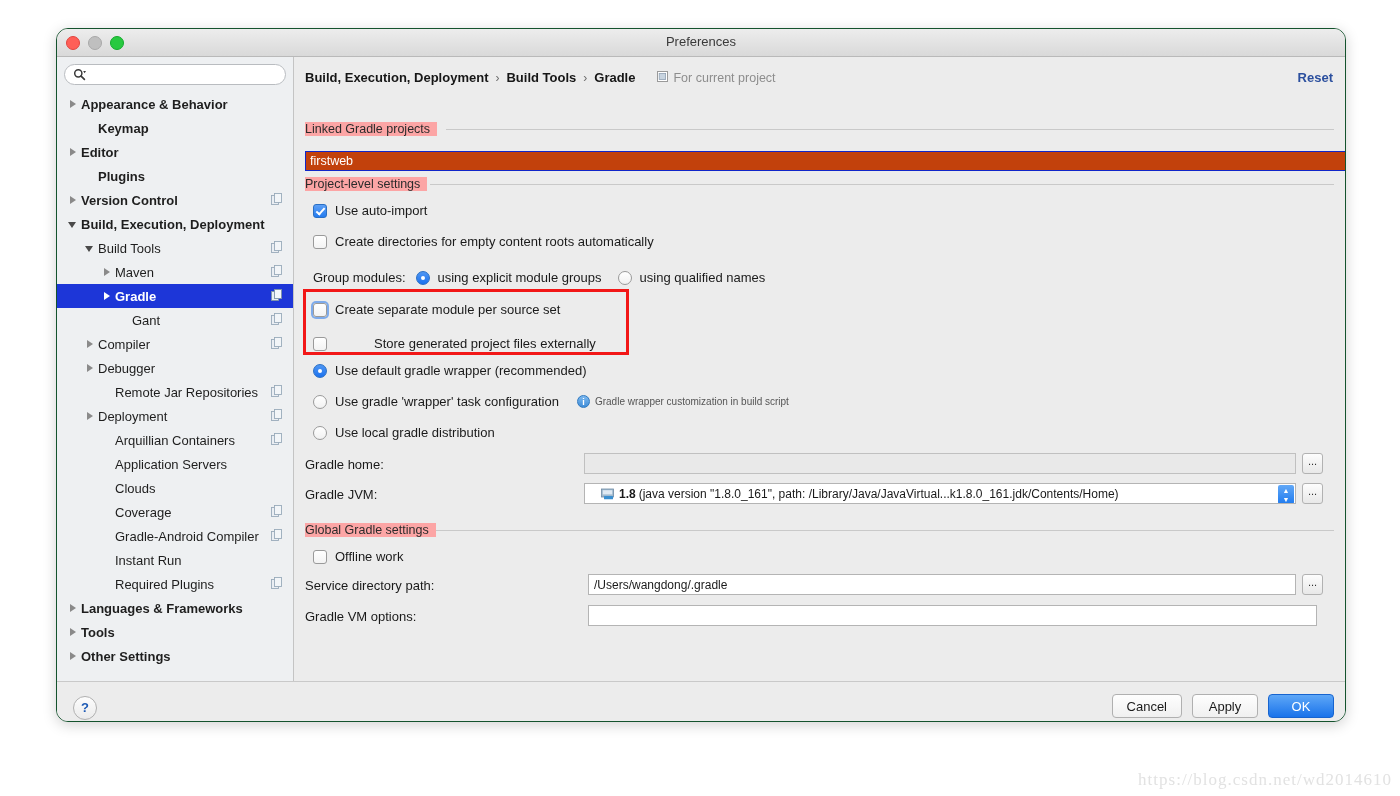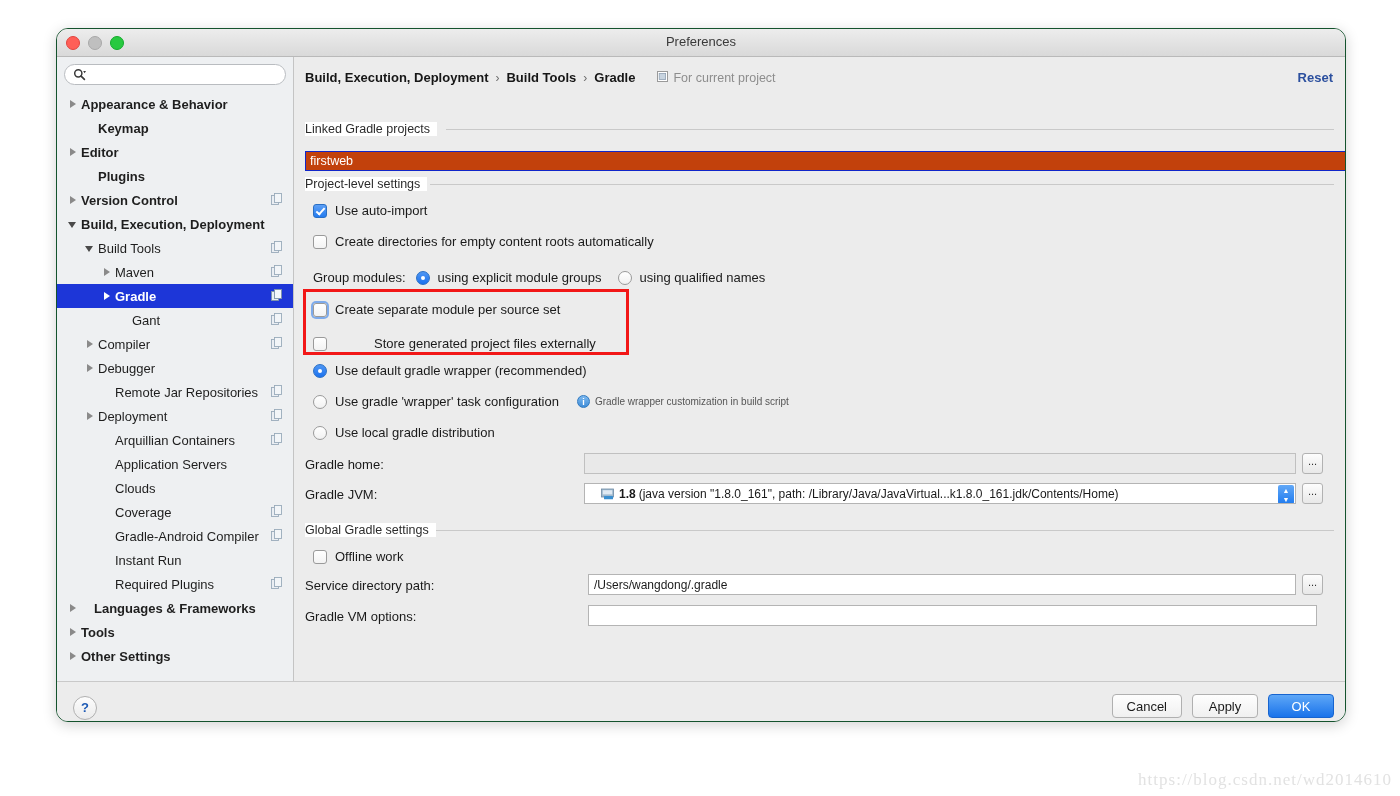--- a/index.html
+++ b/index.html
@@ -189,21 +189,21 @@
     font-size: 13px;
     font-weight: bold;
     color: #2b4f9e;
     cursor: pointer;
   }
 
   .sect-title {
     position: absolute;
     font-size: 12.5px;
     color: #2b2b2b;
-    background: #ffffff;
+    background: #fca5a5;
     padding-right: 7px;
     z-index: 2;
   }
   .sect-rule {
     position: absolute;
     height: 1px;
     background: #c9c9c9;
     z-index: 1;
   }
 
@@ -612,21 +612,21 @@
             <span class="label">Instant Run</span>
           </div>
           <div class="node" style="padding-left: 44px;">
             <span class="arrow"></span>
             <span class="label">Required Plugins</span>
             <span class="copy-ico"><svg width="12" height="13" viewBox="0 0 12 13">
                 <rect x="0.5" y="2.5" width="7" height="9" fill="#e9eef4" stroke="#7d93a8" stroke-width="0.9"></rect>
                 <rect x="3.5" y="0.5" width="7" height="9" fill="#f4f7fa" stroke="#7d93a8" stroke-width="0.9"></rect>
               </svg></span>
           </div>
-          <div class="node bold" style="padding-left: 10px; gap: 13px;">
+          <div class="node bold" style="padding-left: 10px;">
             <span class="arrow right"></span>
             <span class="label">Languages &amp; Frameworks</span>
           </div>
           <div class="node bold" style="padding-left: 10px;">
             <span class="arrow right"></span>
             <span class="label">Tools</span>
           </div>
           <div class="node bold" style="padding-left: 10px;">
             <span class="arrow right"></span>
             <span class="label">Other Settings</span>

